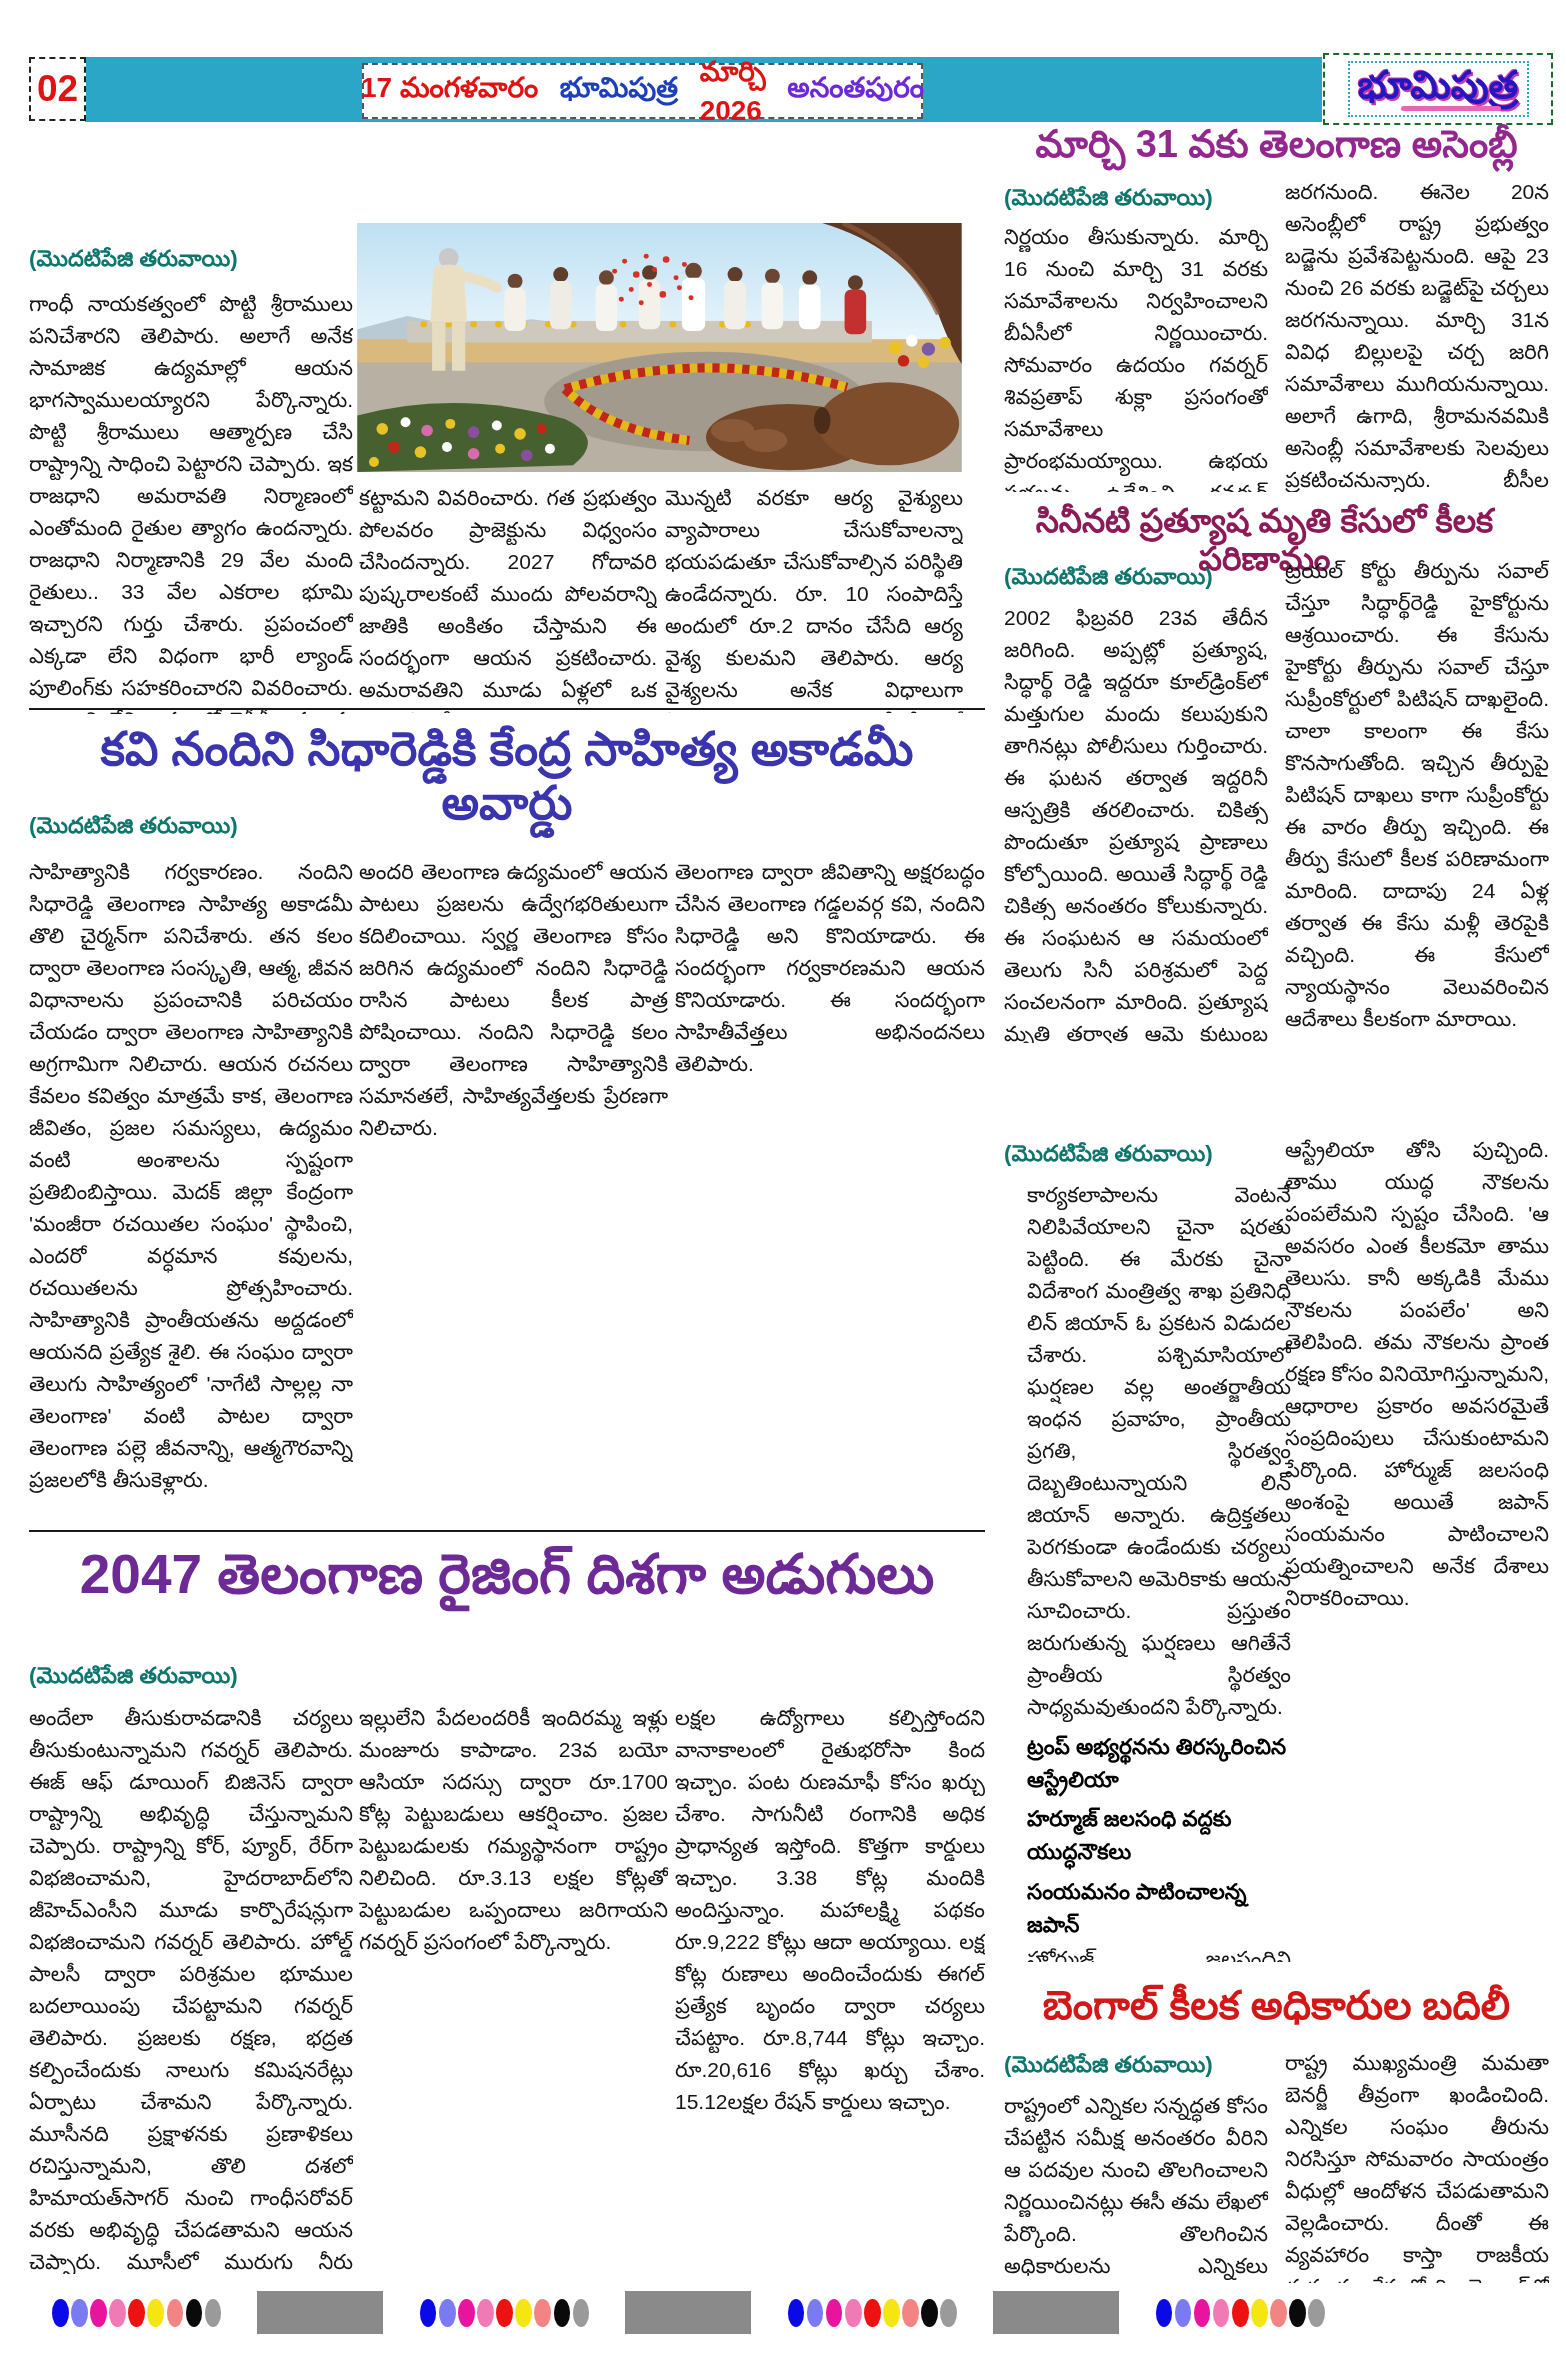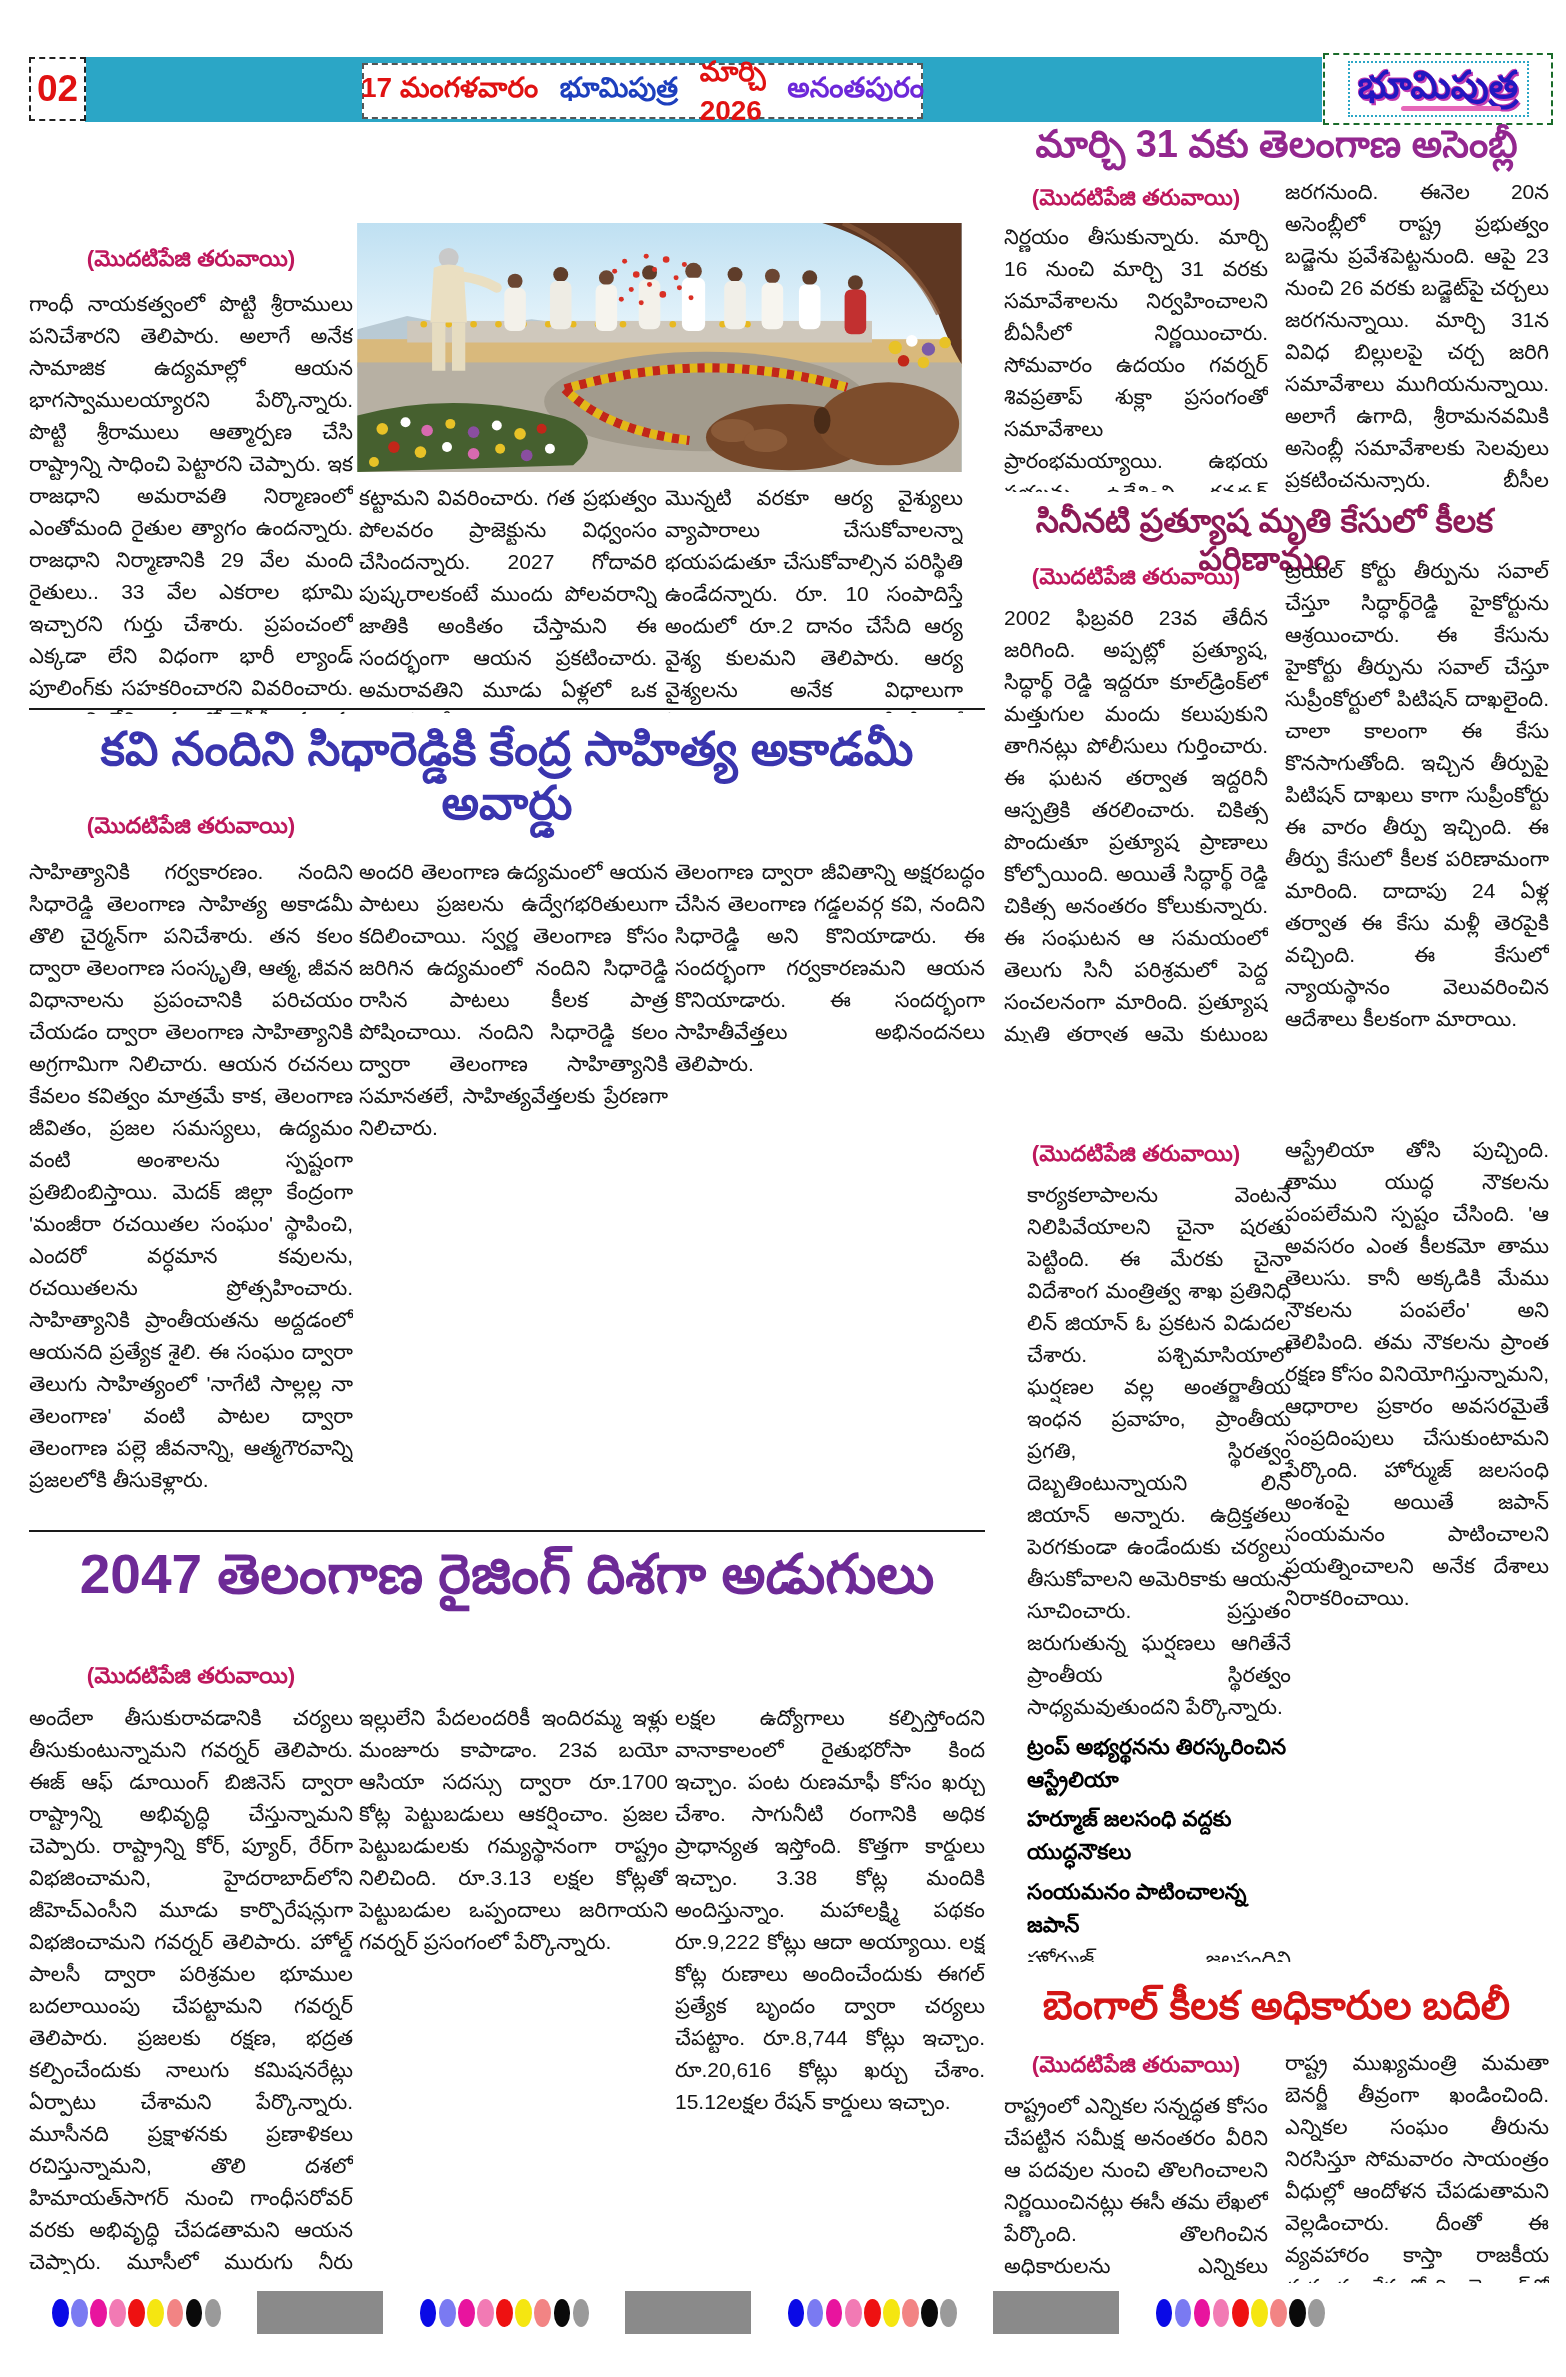--- a/index.html
+++ b/index.html
@@ -16,21 +16,21 @@
         font-size:28px;font-weight:bold;}
   .date-red{color:#e01212;} .date-blue{color:#1d3fbd;} .date-green{color:#6d28d9;}
   .logo-box{position:absolute;left:1323px;top:53px;width:226px;height:68px;background:#fff;
         border:2.5px dashed #1a6b2a;display:flex;flex-direction:column;align-items:center;justify-content:center;}
   .logo-inner{border:2.5px dotted #2ba6c6;padding:1.7px 8.3px 0 8.3px;display:flex;flex-direction:column;align-items:center;}
   .logo-title{font-size:38px;font-weight:bold;color:#2217c0;line-height:40px;
         text-shadow:1.7px 1.7px 0 #c43bb0, -0.8px -0.8px 0 #c43bb0;}
   .logo-tagline{width:100px;height:5.8px;margin:0.8px 0 3.3px 25px;background:#e667b8;border-radius:2.5px;}
   
   .headline{position:absolute;font-weight:bold;text-align:center;line-height:1.15;}
-  .tag{position:absolute;color:#be185d;font-weight:bold;font-size:22.4px;text-align:center;}
+  .tag{position:absolute;color:#0f766e;font-weight:bold;font-size:22.4px;text-align:left;}
   .col{position:absolute;font-size:21px;line-height:32px;text-align:justify;color:#141414;overflow:hidden;}
   .subhead{font-weight:bold;font-size:21.6px;line-height:33px;text-align:left;margin:6.7px 0 1.7px 0;color:#000;}
   .rule{position:absolute;height:1.7px;background:#1a1a1a;}
   
   .photo{position:absolute;left:357px;top:223px;width:605px;height:249px;overflow:hidden;background:#cfe6f2;}
   
   .dot-strip{position:absolute;left:52px;top:2289px;width:1397px;height:47px;
         display:flex;align-items:center;}
   .cal-dot{width:16.6px;height:28px;border-radius:50%;margin-right:2.5px;flex:0 0 auto;}
   .cal-rect{width:126px;height:43px;background:#8a8a8a;margin:0 37px 0 33px;flex:0 0 auto;}

